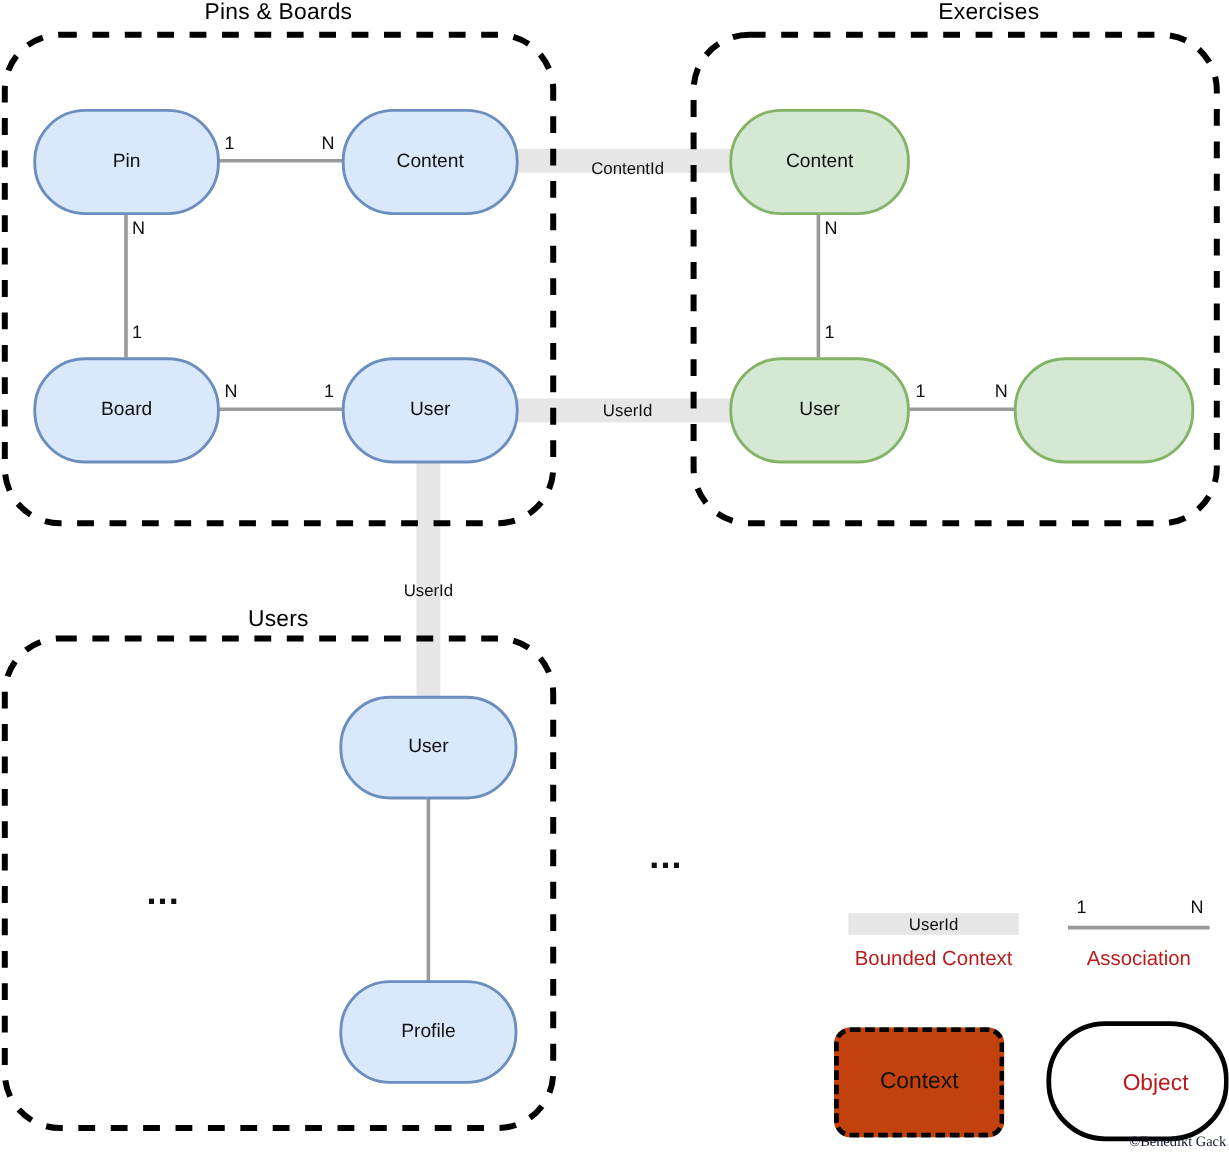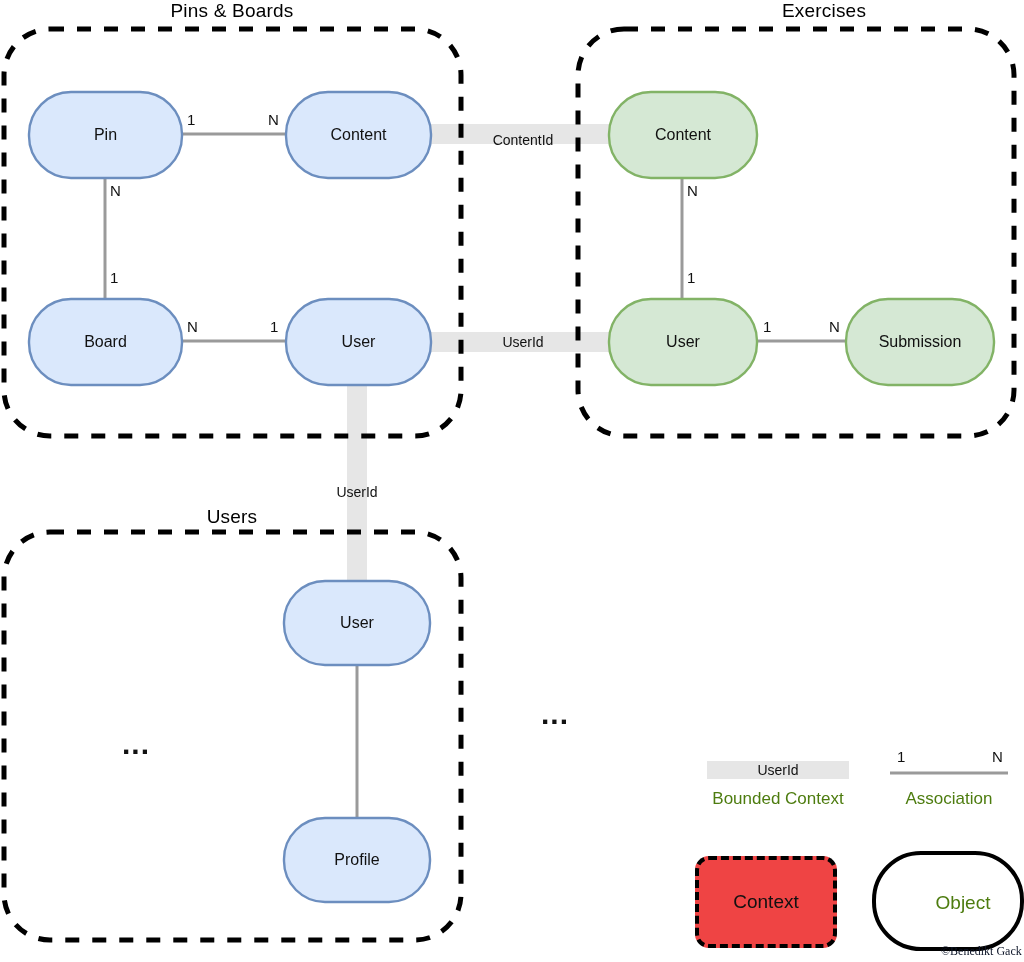--- a/index.html
+++ b/index.html
@@ -62,35 +62,35 @@
     position: absolute;
     font-size: 30px;
     font-weight: bold;
     line-height: 8px;
     color: #111;
     letter-spacing: 1px;
   }
   .legend-text {
     position: absolute;
     font-size: 17px;
-    color: #4d7c0f;
+    color: #b91c1c;
     white-space: nowrap;
     text-align: center;
   }
   .legend-box-dashed {
     position: absolute;
     box-sizing: border-box;
     border: 4px dashed #000000;
     border-radius: 14px;
     display: flex;
     align-items: center;
     justify-content: center;
     font-size: 19px;
     color: #111;
-    background: #ef4444;
+    background: #c2410c;
   }
   .legend-band {
     position: absolute;
     background: #e6e6e6;
     display: flex;
     align-items: center;
     justify-content: center;
     font-size: 14px;
     color: #111;
   }
@@ -153,21 +153,20 @@
   <div class="ctx-title" style="left:104px; top:0px; width:256px;">Pins &amp; Boards</div>
   <div class="ctx-title" style="left:696px; top:0px; width:256px;">Exercises</div>
   <div class="ctx-title" style="left:104px; top:506px; width:256px;">Users</div>
 
   <div class="node" style="left:29px; top:92px; width:153px; height:86px; background:none; border:none;">Pin</div>
   <div class="node" style="left:286px; top:92px; width:145px; height:86px; background:none; border:none;">Content</div>
   <div class="node" style="left:29px; top:299px; width:153px; height:86px; background:none; border:none;">Board</div>
   <div class="node" style="left:286px; top:299px; width:145px; height:86px; background:none; border:none;">User</div>
   <div class="node" style="left:609px; top:92px; width:148px; height:86px; background:none; border:none;">Content</div>
   <div class="node" style="left:609px; top:299px; width:148px; height:86px; background:none; border:none;">User</div>
-  <div class="node" style="left:846px; top:299px; width:148px; height:86px; background:none; border:none;">Submission</div>
   <div class="node" style="left:284px; top:581px; width:146px; height:84px; background:none; border:none;">User</div>
   <div class="node" style="left:284px; top:818px; width:146px; height:84px; background:none; border:none;">Profile</div>
 
   <div class="card-label" style="left:187px; top:111px;">1</div>
   <div class="card-label" style="left:268px; top:111px;">N</div>
 
   <div class="card-label" style="left:110px; top:182px;">N</div>
   <div class="card-label" style="left:110px; top:269px;">1</div>
 
   <div class="card-label" style="left:187px; top:318px;">N</div>

